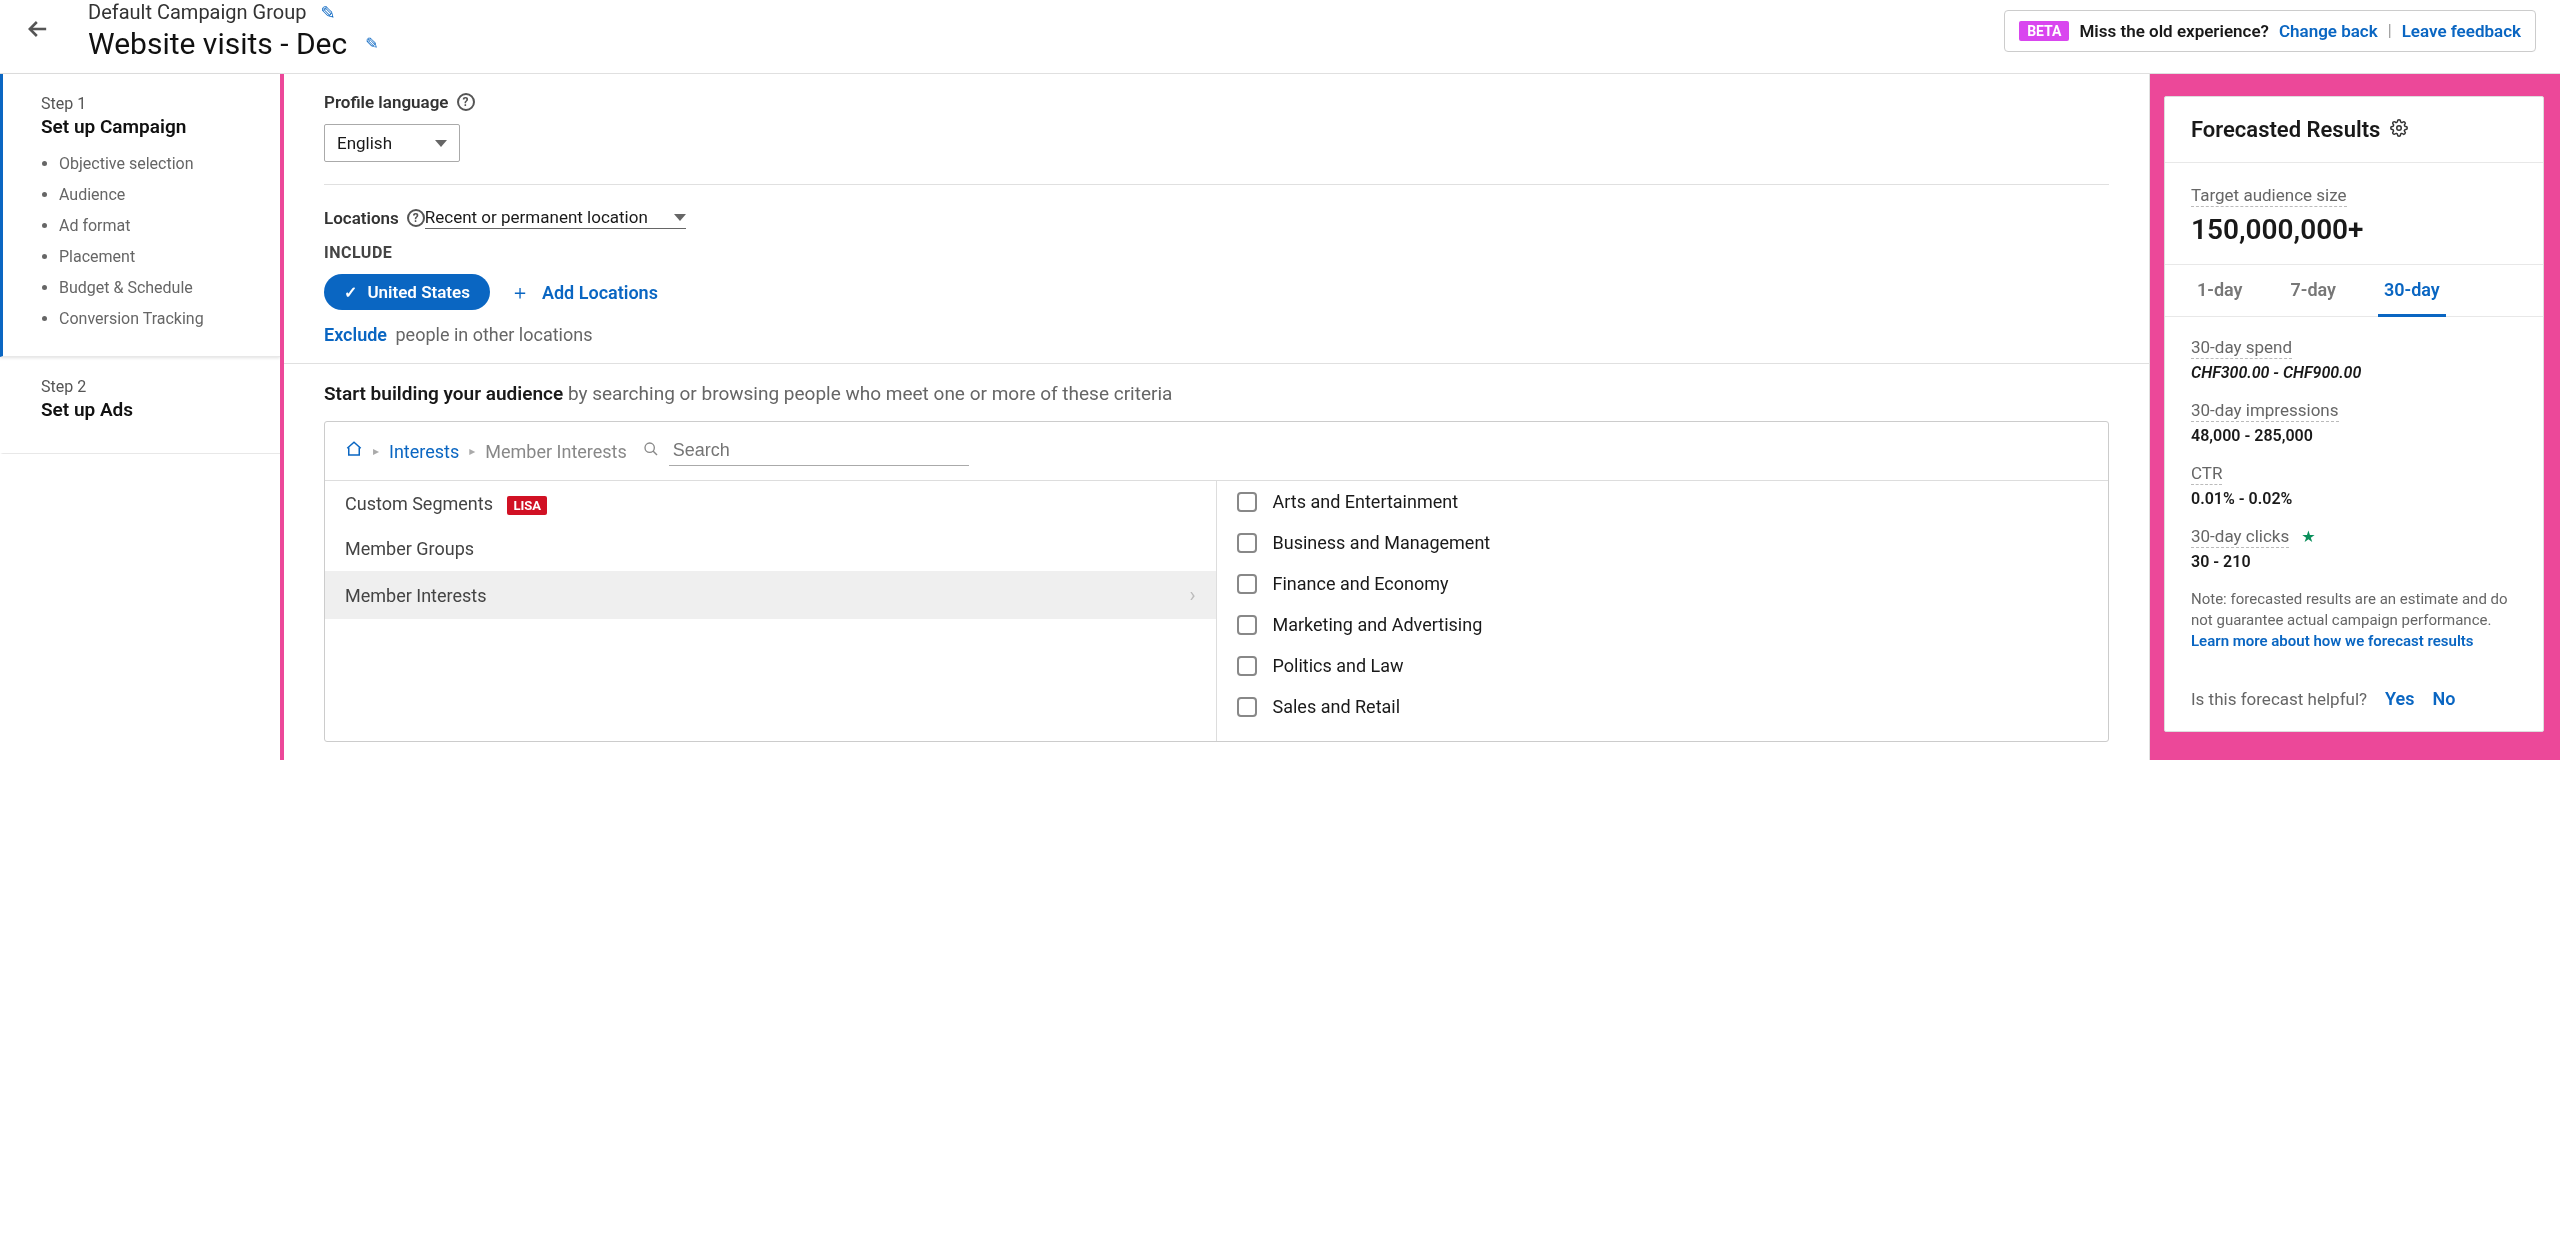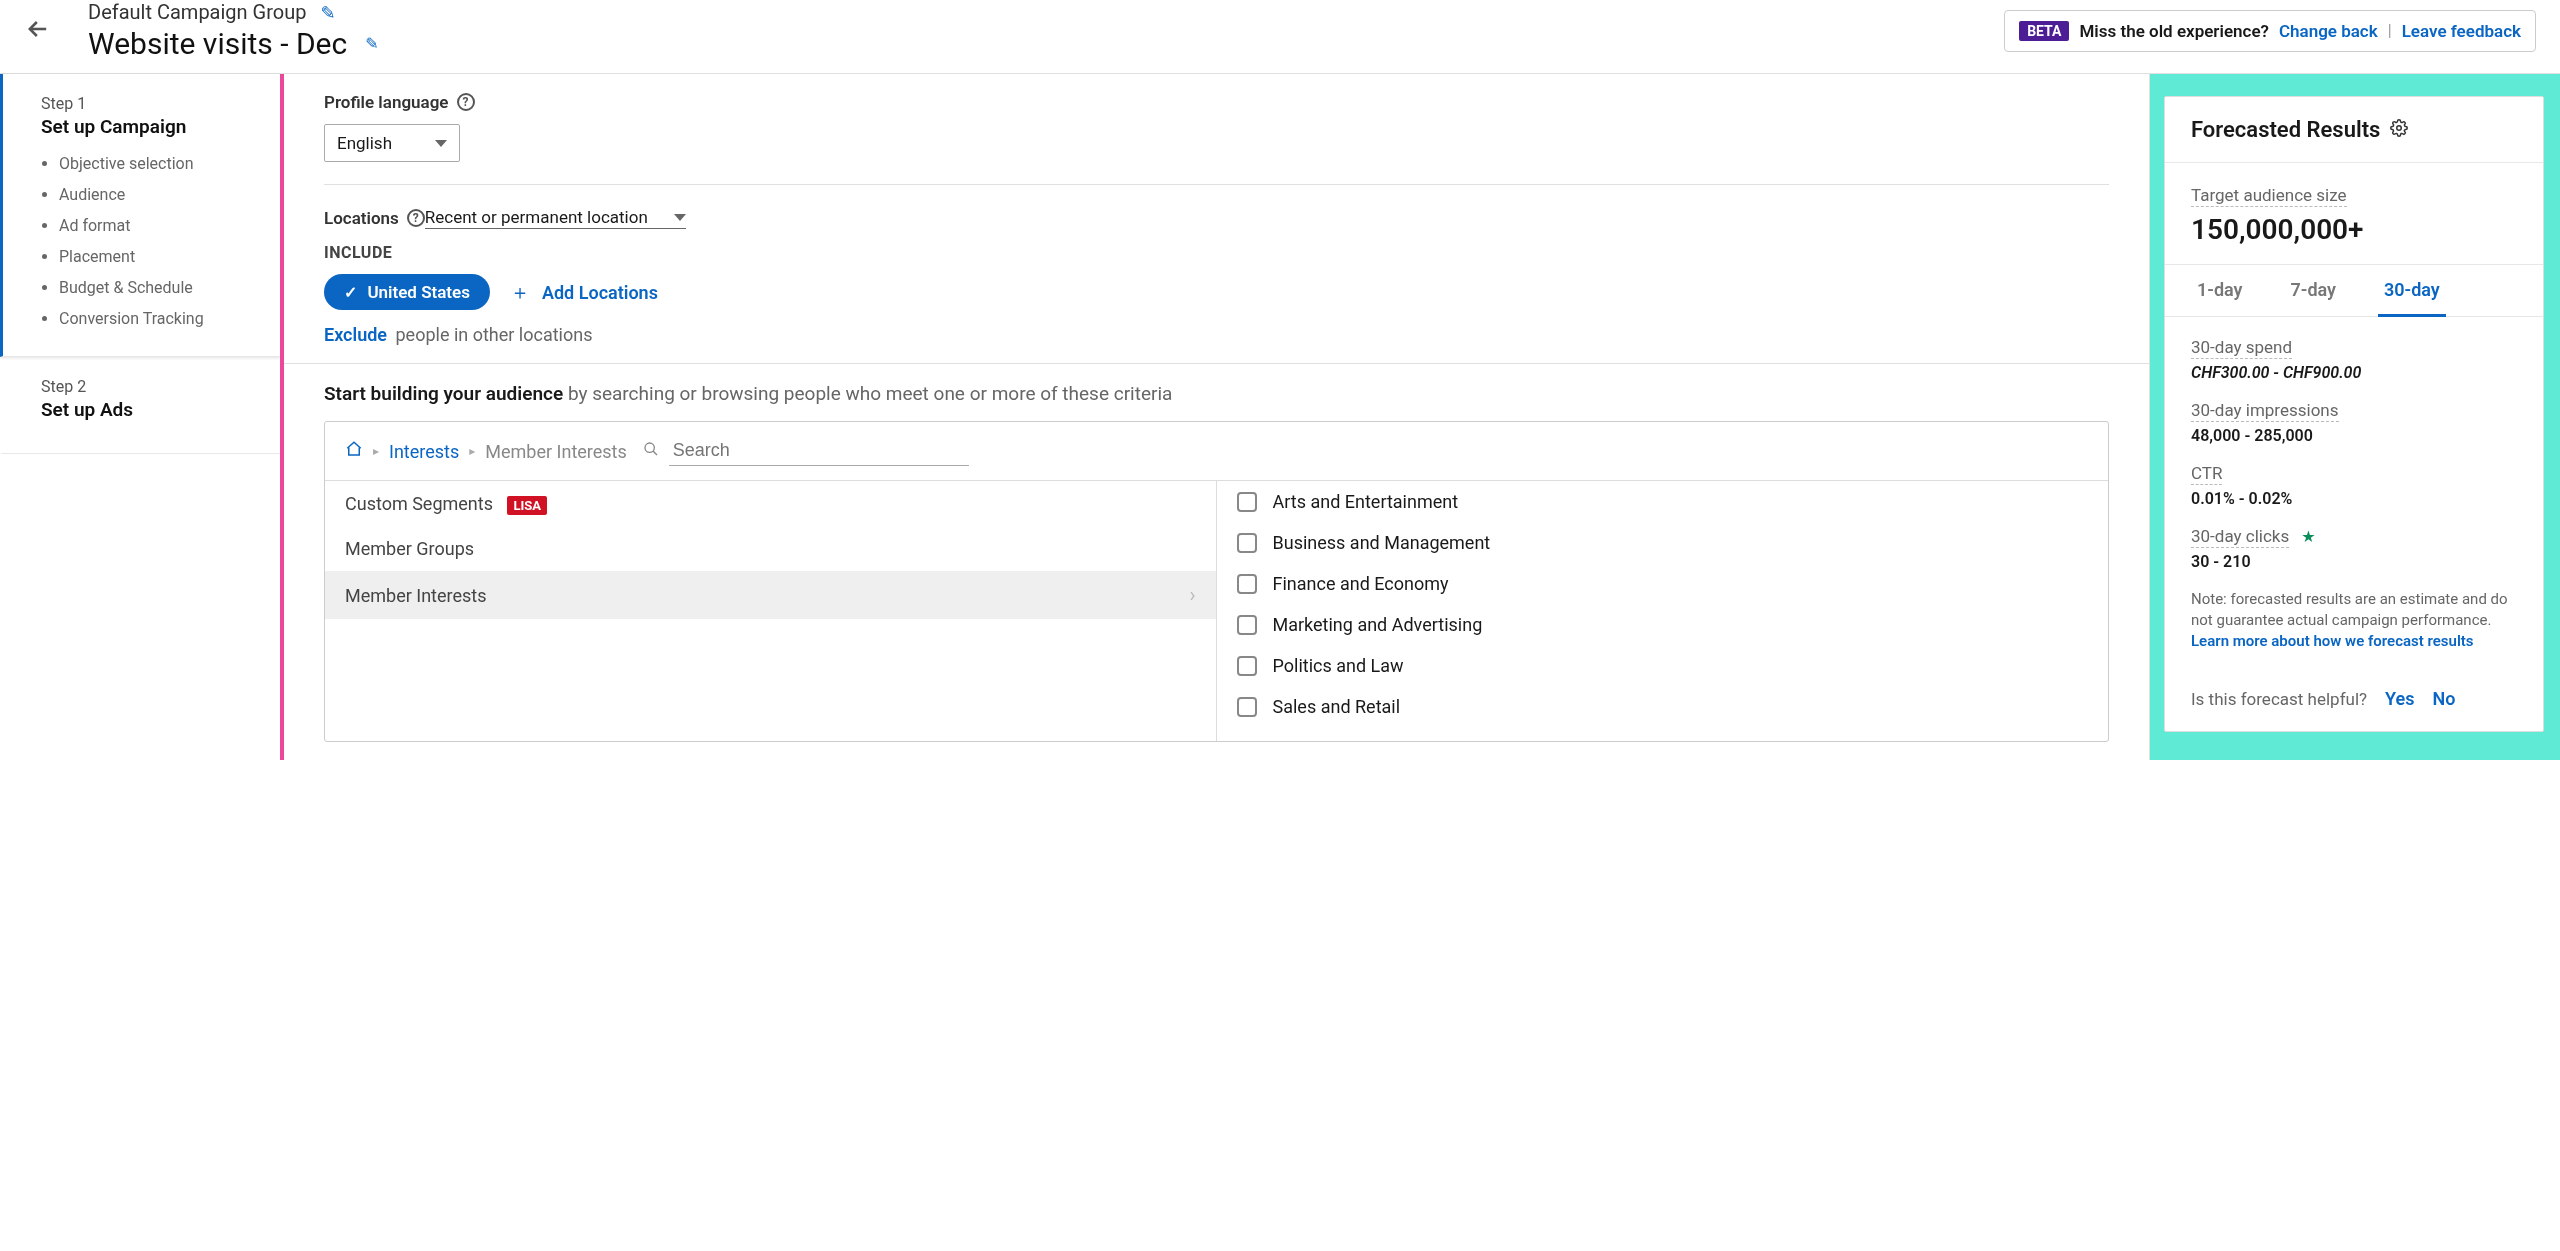--- a/index.html
+++ b/index.html
@@ -6,21 +6,21 @@
   body { font-family: -apple-system, BlinkMacSystemFont, "Segoe UI", Roboto, Helvetica, Arial, sans-serif; background: #fff; color: rgba(0,0,0,0.9); font-size: 16px; }
   
   .topbar { display: flex; align-items: center; padding: 0 24px 12px 24px; border-bottom: 1px solid #e0e0e0; }
   .back-arrow { font-size: 36px; color: #666; cursor: pointer; margin-right: 36px; line-height: 1; }
   .title-block { display: flex; flex-direction: column; gap: 2px; }
   .campaign-group { font-size: 20px; color: #333; display: flex; align-items: center; gap: 14px; }
   .campaign-name { font-size: 30px; font-weight: 400; color: #111; display: flex; align-items: center; gap: 18px; }
   .edit-icon { color: #0a66c2; font-size: 18px; cursor: pointer; }
   .edit-icon.small { font-size: 16px; }
   .topbar-right { margin-left: auto; display: flex; align-items: center; gap: 10px; border: 1px solid #ccc; border-radius: 4px; padding: 10px 14px; }
-  .beta-badge { background: #4c1d95; color: #fff; font-weight: 700; font-size: 14px; padding: 2px 8px; border-radius: 2px; }
+  .beta-badge { background: #d946ef; color: #fff; font-weight: 700; font-size: 14px; padding: 2px 8px; border-radius: 2px; }
   .miss-text { font-weight: 600; font-size: 17px; }
   .link { color: #0a66c2; font-weight: 600; font-size: 17px; cursor: pointer; }
   .divider-v { color: #999; }
   
   .layout { display: flex; }
   
   .sidebar { width: 280px; background: #fff; }
   .step-block { border-left: 3px solid transparent; padding: 20px 24px 22px 38px; border-bottom: 1px solid #e8e8e8; }
   .step-block.active { border-left-color: #0a66c2; box-shadow: 0 1px 3px rgba(0,0,0,0.12); background:#fff; }
   .step-label { font-size: 16px; color: #555; margin-bottom: 2px; }
@@ -67,21 +67,21 @@
   .aud-cols { display:flex; min-height: 260px;}
   .aud-left { width:50%; border-right:1px solid #ddd;}
   .aud-right { width:50%; }
   .aud-item { padding:12px 20px; font-size:18px; color:#444; cursor:pointer; display:flex; align-items:center; justify-content:space-between;}
   .aud-item.selected { background:#efefef;}
   .lisa-badge { background:#d11124; color:#fff; font-weight:700; font-size:13px; padding:2px 6px; margin-left:10px; border-radius:2px;}
   .chev-right { color:#bbb; font-size:20px;}
   .chk-row { display:flex; align-items:center; gap:16px; padding:10px 20px; font-size:18px; cursor:pointer;}
   .chk { width:20px; height:20px; border:2px solid #888; border-radius:4px;}
   
-  .forecast-wrap { width:410px; padding:22px 14px 0 14px; background:#5eead4;}
+  .forecast-wrap { width:410px; padding:22px 14px 0 14px; background:#ec4899;}
   .forecast-card { background:#fff; border:1px solid #ddd; border-radius:2px; width: 380px;}
   .fc-header { display:flex; align-items:center; gap:10px; padding:20px 26px; border-bottom:1px solid #e8e8e8;}
   .fc-title { font-size:22px; font-weight:600;}
   .gear { font-size:18px; cursor:pointer;}
   .fc-body { padding: 22px 26px 18px 26px; border-bottom:1px solid #e8e8e8;}
   .dotted-label { color:#666; font-size:17px; border-bottom:1px dashed #bbb; display:inline-block; padding-bottom:1px; cursor:help;}
   .big-num { font-size:28px; font-weight:600; margin-top:6px;}
   .fc-tabs { display:flex; gap: 36px; padding: 0 26px; font-size:18px; font-weight:600; color:#666; border-bottom:1px solid #e8e8e8;}
   .fc-tab { padding:14px 6px; cursor:pointer; color:#777;}
   .fc-tab.active { color:#0a66c2; border-bottom:3px solid #0a66c2; margin-bottom:-1px;}

